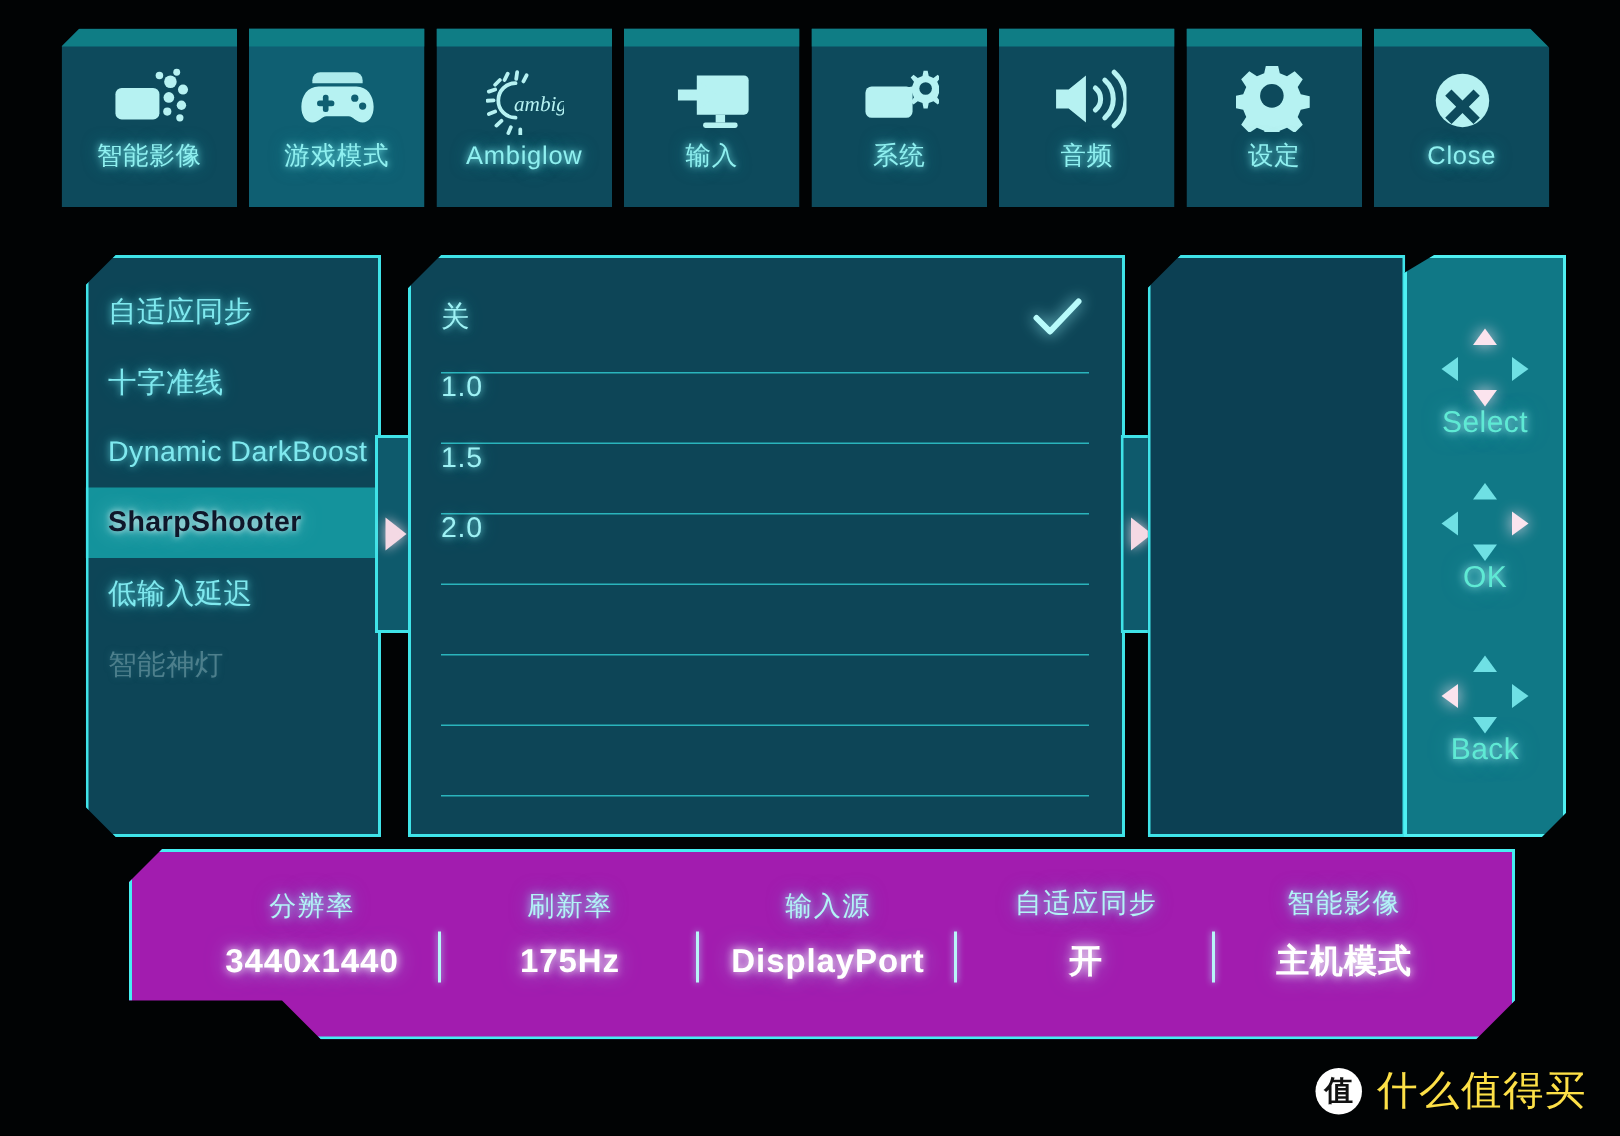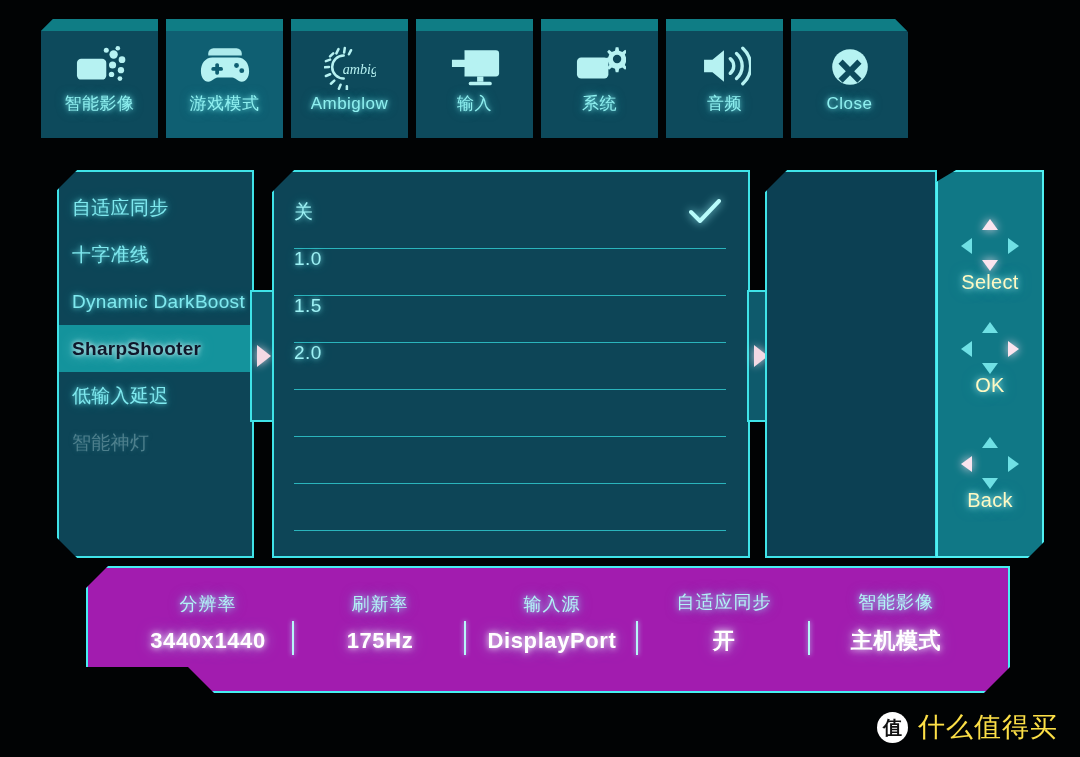--- a/index.html
+++ b/index.html
@@ -234,21 +234,21 @@
     right:2px; top:21px;
     border-top:8px solid transparent; border-bottom:8px solid transparent;
     border-left:11px solid #6fe0e4;
   }
   .dpad i.hi { filter:drop-shadow(0 0 5px rgba(255,225,240,.95)); }
   .dpad .up.hi    { border-bottom-color:#fbe4ee; }
   .dpad .down.hi  { border-top-color:#fbe4ee; }
   .dpad .left.hi  { border-right-color:#fbe4ee; }
   .dpad .right.hi { border-left-color:#fbe4ee; }
   .nav-label {
-    color:#fef9c3;
+    color:#5eead4;
     font-size:20px;
     margin-top:-2px;
     letter-spacing:.3px;
     text-shadow:0 0 6px rgba(190,255,255,.9), 0 0 14px rgba(80,230,240,.55);
   }
 
   
   #statusbar {
     position:absolute;
     left:86px; top:566px;
@@ -408,20 +408,30 @@
           <svg width="52" height="44" viewBox="0 0 48 42" fill="#b6f2f2">
             <path d="M4 15 h8 l11 -9 v30 l-11 -9 h-8 z"></path>
             <g fill="none" stroke="#b6f2f2" stroke-width="3.2" stroke-linecap="round">
               <path d="M29 14 a9 9 0 0 1 0 14"></path>
               <path d="M35 9 a16 16 0 0 1 0 24"></path>
               <path d="M41 4 a23 23 0 0 1 0 34"></path>
             </g>
           </svg>
         </div>
         <div class="tab-label">音频</div>
+      </div>
+      <div class="tab">
+        <div class="topstripe"></div>
+        <div class="tab-icon">
+          <svg width="52" height="44" viewBox="0 0 48 42" fill="#b6f2f2">
+            <path d="M20 1 h8 l1.4 6.2 l5 2.1 l5.3 -3.5 l5.6 5.6 l-3.5 5.3 l2.1 5 l6.2 1.4 v8 l-6.2 1.4 l-2.1 5 l3.5 5.3 l-5.6 5.6 l-5.3 -3.5 l-5 2.1 l-1.4 6.2 h-8 l-1.4 -6.2 l-5 -2.1 l-5.3 3.5 l-5.6 -5.6 l3.5 -5.3 l-2.1 -5 l-6.2 -1.4 v-8 l6.2 -1.4 l2.1 -5 l-3.5 -5.3 l5.6 -5.6 l5.3 3.5 l5 -2.1 z" transform="translate(0,-2) scale(0.92)"></path>
+            <circle cx="22" cy="19" r="7.5" fill="#0d4a5c"></circle>
+          </svg>
+        </div>
+        <div class="tab-label">设定</div>
       </div>
       <div class="tab last">
         <div class="topstripe"></div>
         <div class="tab-icon">
           <svg width="52" height="44" viewBox="0 0 48 42" fill="#b6f2f2">
             <circle cx="24" cy="20" r="17"></circle>
             <path d="M17 13 l7 7 l7 -7 l4 4 l-7 7 l7 7 l-4 4 l-7 -7 l-7 7 l-4 -4 l7 -7 l-7 -7 z" fill="#0d4a5c"></path>
           </svg>
         </div>
         <div class="tab-label latin">Close</div>

